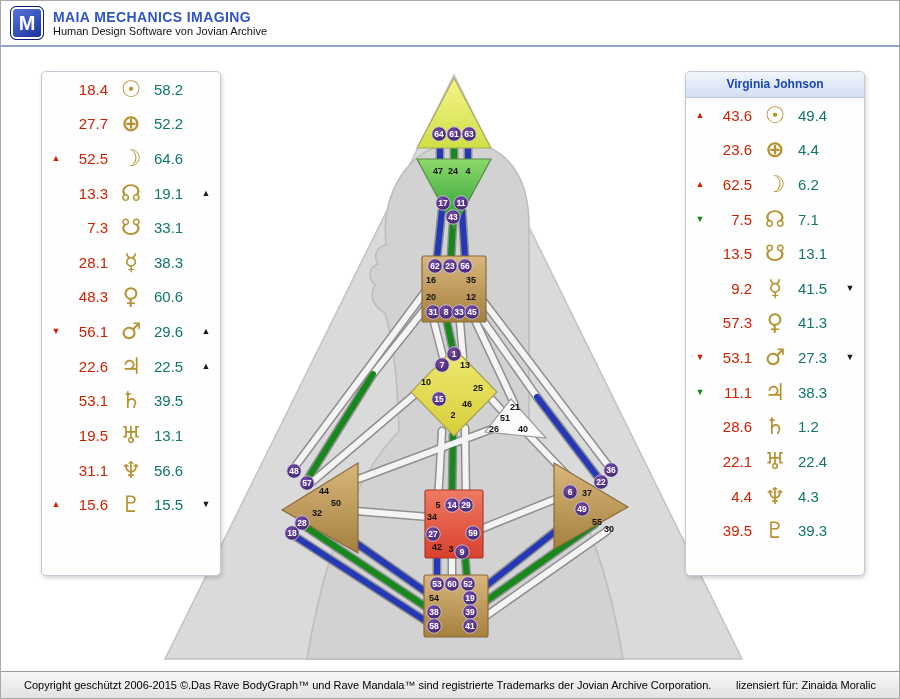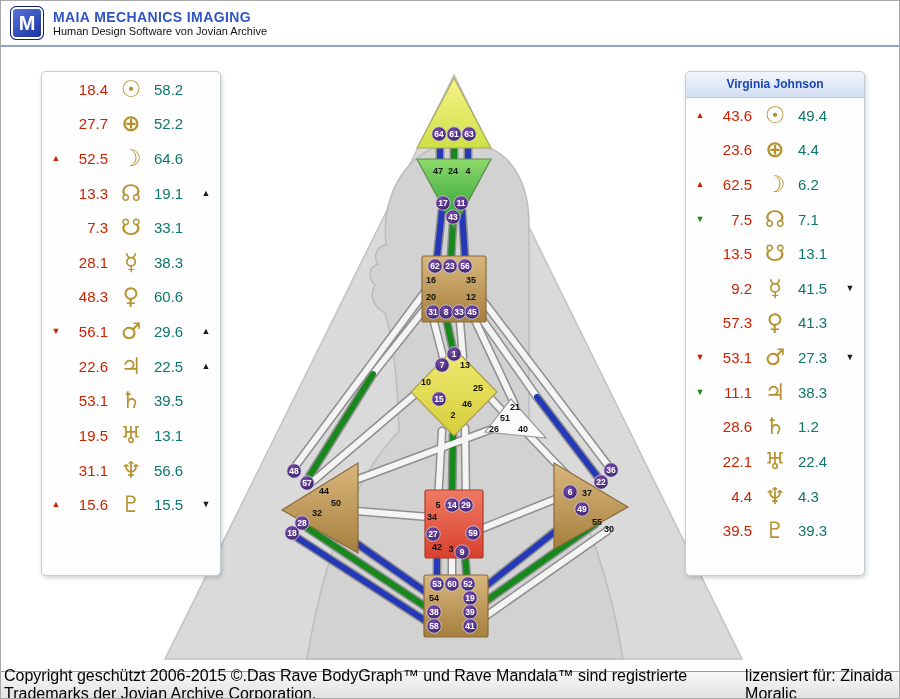--- a/index.html
+++ b/index.html
@@ -29,21 +29,21 @@
   .c-glyph{width:42px;text-align:center;color:#b5922f;font-size:23px;font-weight:bold;
            font-family:"DejaVu Sans",sans-serif;}
   .c-pers{width:44px;text-align:left;color:#0f766e;padding-left:2px;}
   .arr-red{color:#cc2200}.arr-green{color:#188a18}.arr-black{color:#1a1a1a}
   
   .graph{position:absolute;left:150px;top:58px;width:600px;height:612px;z-index:1;}
   svg text{font-family:"Liberation Sans",sans-serif;}
   
   .ftr{position:absolute;left:0;right:0;bottom:0;height:26px;border-top:1px solid #9a9a9a;
        background:linear-gradient(#f7f7f7,#e2e2e2);display:flex;align-items:center;
-       justify-content:flex-end;padding:0 3px;font-size:16px;color:#000;}
+       justify-content:space-between;padding:0 23px;font-size:11px;color:#000;}
 </style>
 </head>
 <body>
 
 <div class="page">
 
   <div class="hdr">
     <div class="logo">M</div>
     <div class="titles">
       <div class="app-title">MAIA MECHANICS IMAGING</div>

